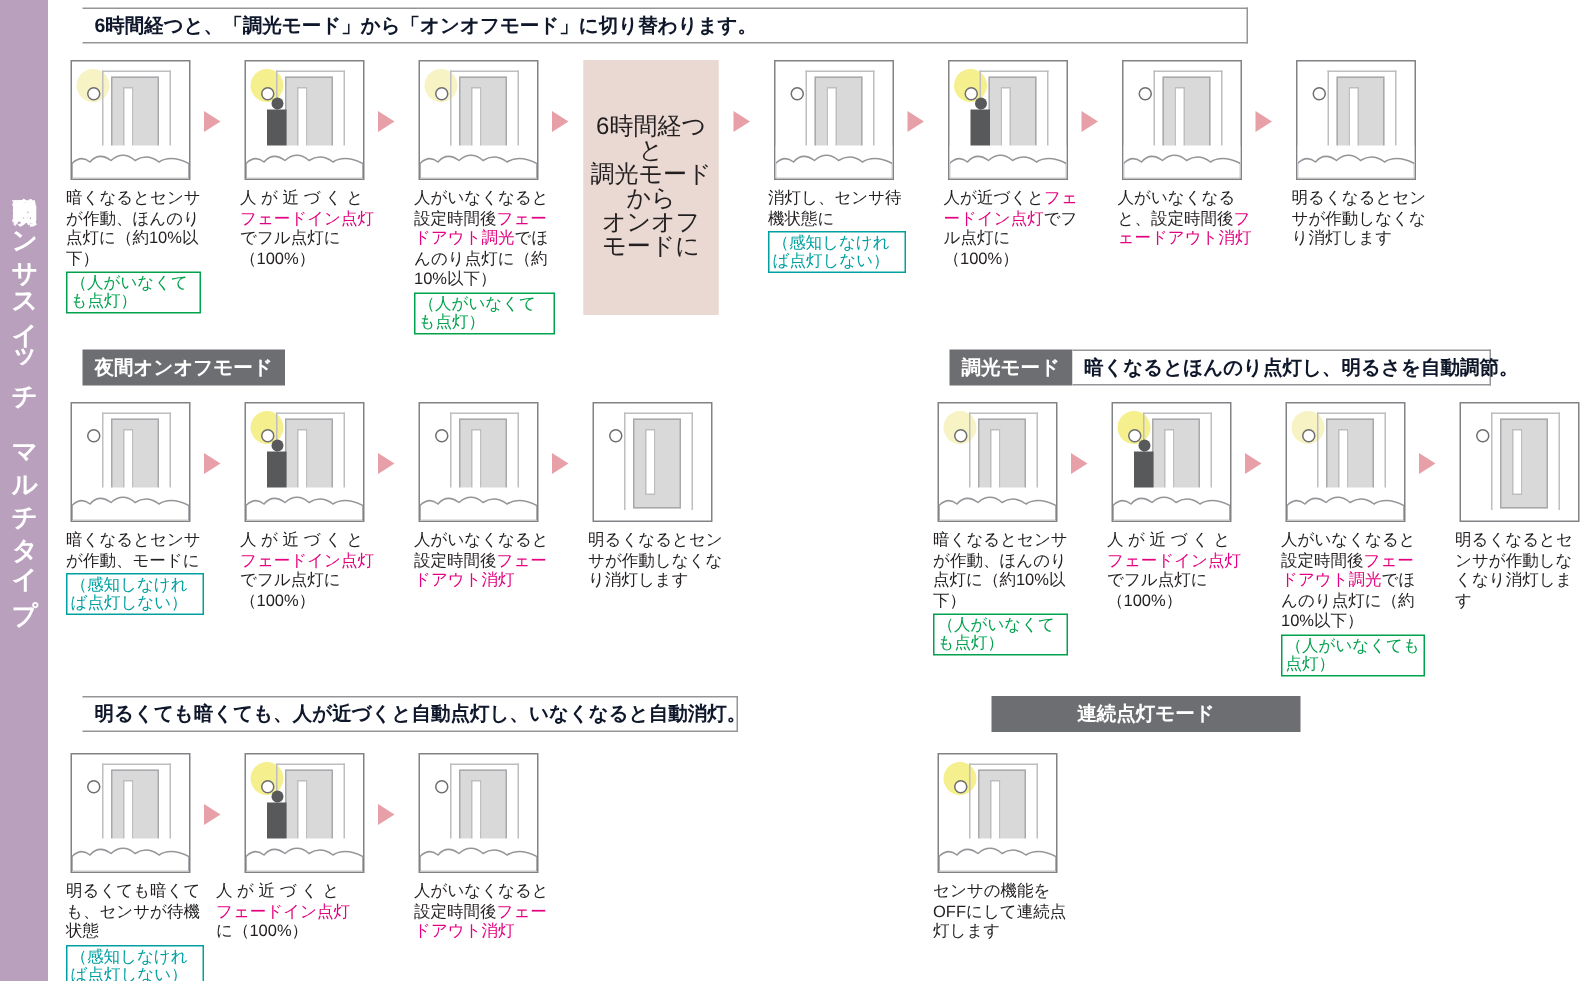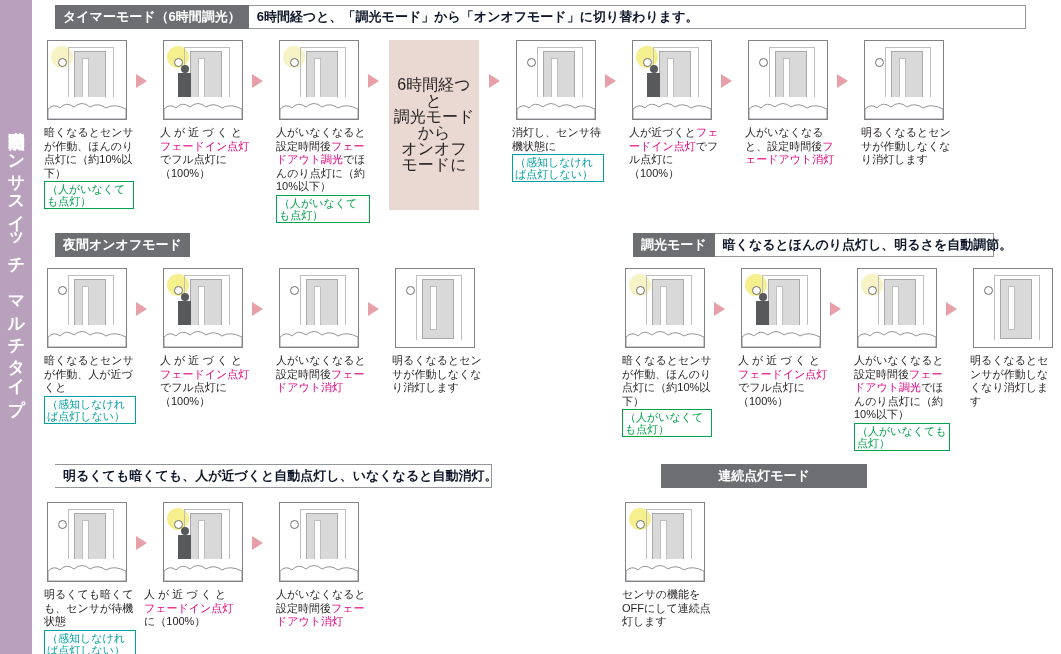--- a/index.html
+++ b/index.html
@@ -110,21 +110,20 @@
   }
 </style>
 </head>
 <body>
 
 <div class="vband">
   <div class="vtext">自動照明センサスイッチ マルチタイプ</div>
 </div>
 
 <div class="hdr" style="left:55px;top:5px;">
-  <div class="tag">タイマーモード（6時間調光）</div>
   <div class="desc" style="width:760px;">6時間経つと、「調光モード」から「オンオフモード」に切り替わります。</div>
 </div>
 
 <div class="scene" style="left:47px;top:40px;">
   <div class="glow dim"></div>
   <div class="sensor"></div>
   <div class="doorframe"></div>
   <div class="door"></div>
   <div class="ground">
     <svg width="78" height="22" viewBox="0 0 78 22">
@@ -288,21 +287,21 @@
 </div>
 <div class="arrow" style="left:368px;top:302px;"></div>
 
 <div class="scene" style="left:395px;top:268px;">
   <div class="sensor"></div>
   <div class="doorframe"></div>
   <div class="door"></div>
 </div>
 
 <div class="cap" style="left:44px;top:354px;width:92px;">
-  <span>暗くなるとセンサが作動、人が近づくと</span>
+  <span>暗くなるとセンサが作動、モードに</span>
   <span class="note">（感知しなければ点灯しない）</span>
 </div>
 <div class="cap" style="left:160px;top:354px;width:94px;">
   <span>人 が 近 づ く と </span><span class="pink">フェードイン点灯</span><span>でフル点灯に（100%）</span>
 </div>
 <div class="cap" style="left:276px;top:354px;width:96px;">
   <span>人がいなくなると設定時間後</span><span class="pink">フェードアウト消灯</span>
 </div>
 <div class="cap" style="left:392px;top:354px;width:92px;">
   <span>明るくなるとセンサが作動しなくなり消灯します</span>

